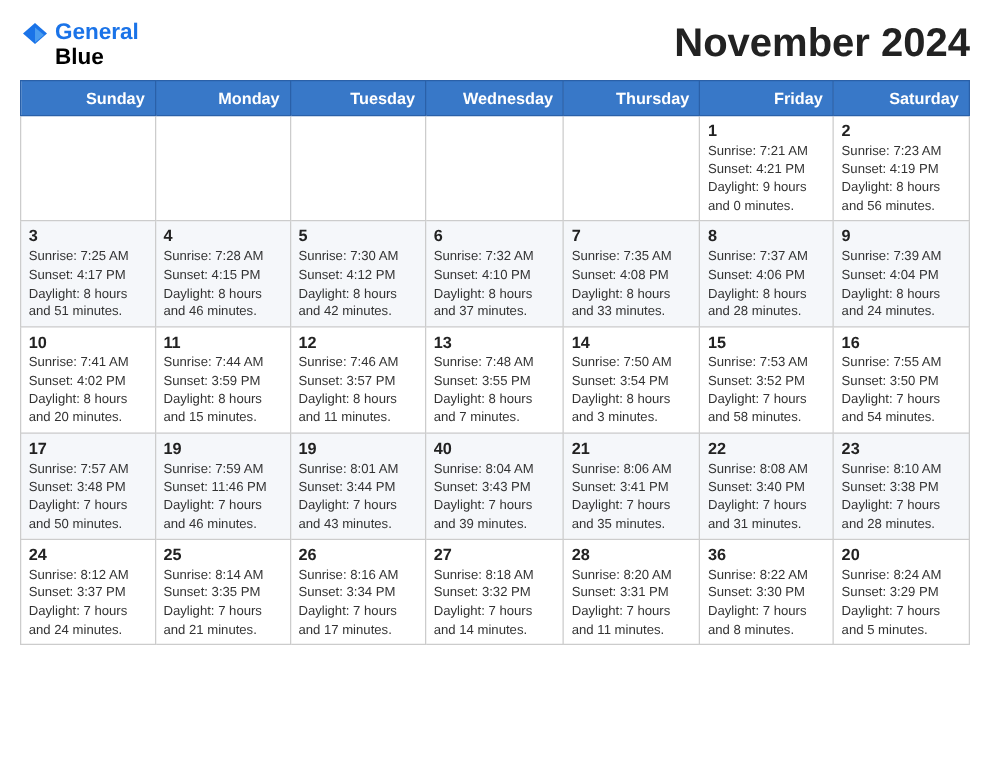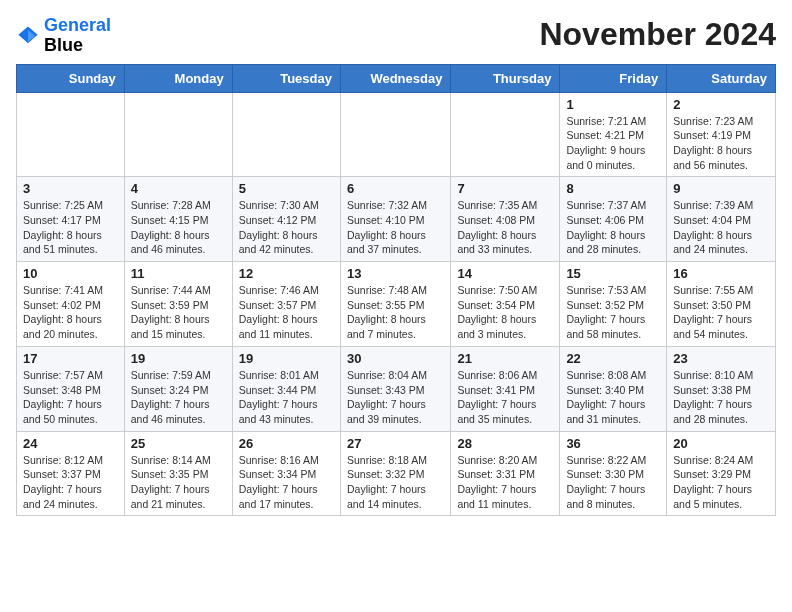--- a/index.html
+++ b/index.html
@@ -11,21 +11,21 @@
       padding: 16px;
     }
     .header {
       display: flex;
       align-items: flex-start;
       justify-content: space-between;
       margin-bottom: 8px;
     }
     .logo {
       display: flex;
-      align-items: center;
+      align-items: flex-start;
       gap: 4px;
     }
     .logo-text {
       font-size: 18px;
       font-weight: bold;
       color: #000;
       line-height: 1.1;
     }
     .logo-text span {
       color: #1a73e8;
@@ -230,31 +230,31 @@
       <tr>
         <td>
           <span class="day-number">17</span>
           <div class="day-info">Sunrise: 7:57 AM
 Sunset: 3:48 PM
 Daylight: 7 hours and 50 minutes.</div>
         </td>
         <td>
           <span class="day-number">19</span>
           <div class="day-info">Sunrise: 7:59 AM
-Sunset: 3:24 PM
+Sunset: 11:46 PM
 Daylight: 7 hours and 46 minutes.</div>
         </td>
         <td>
           <span class="day-number">19</span>
           <div class="day-info">Sunrise: 8:01 AM
 Sunset: 3:44 PM
 Daylight: 7 hours and 43 minutes.</div>
         </td>
         <td>
-          <span class="day-number">30</span>
+          <span class="day-number">40</span>
           <div class="day-info">Sunrise: 8:04 AM
 Sunset: 3:43 PM
 Daylight: 7 hours and 39 minutes.</div>
         </td>
         <td>
           <span class="day-number">21</span>
           <div class="day-info">Sunrise: 8:06 AM
 Sunset: 3:41 PM
 Daylight: 7 hours and 35 minutes.</div>
         </td>

